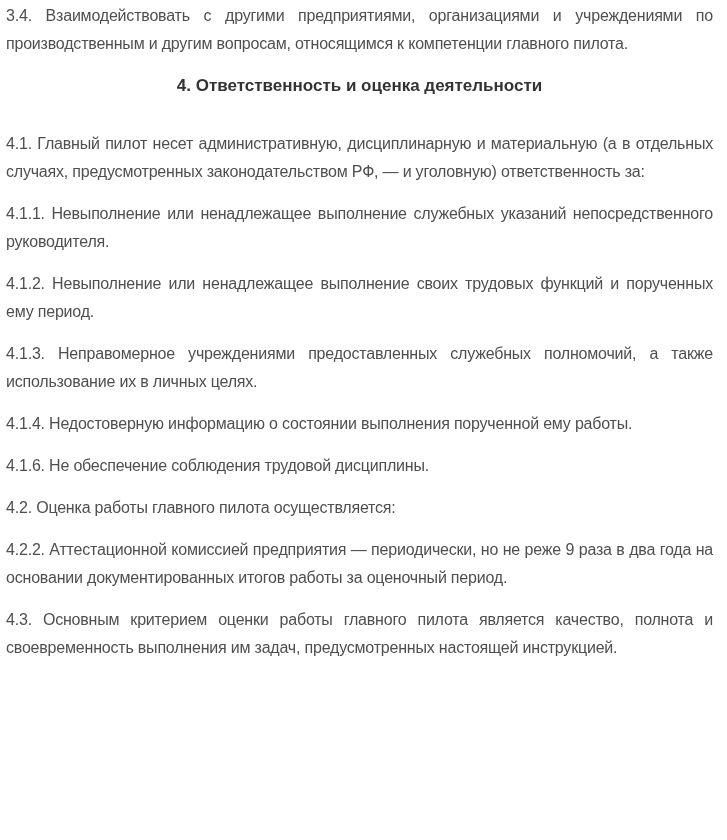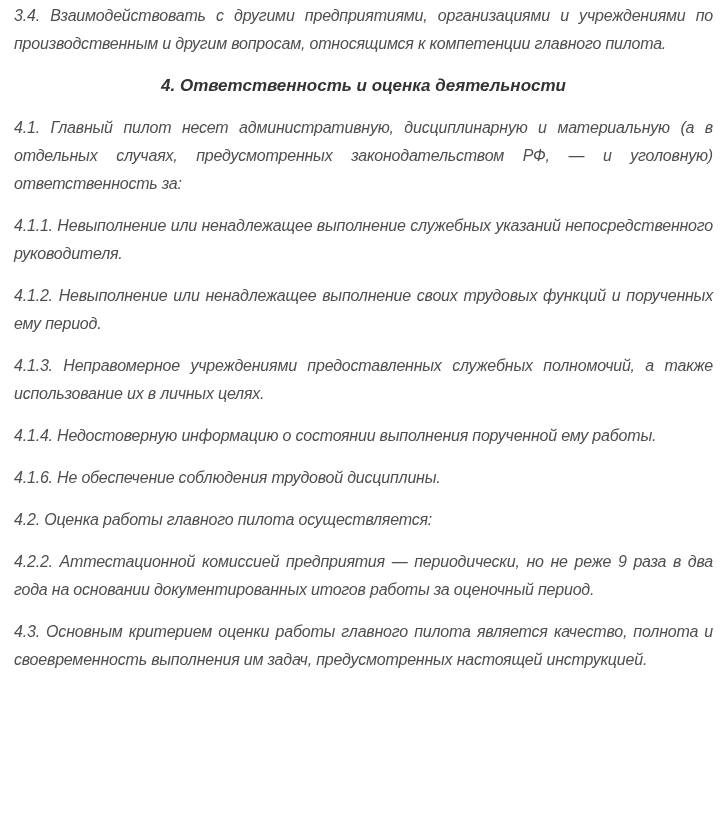--- a/index.html
+++ b/index.html
@@ -8,38 +8,37 @@
     background: #ffffff;
   }
   body {
     width: 727px;
     min-height: 840px;
     font-family: "Liberation Sans", "DejaVu Sans", sans-serif;
     color: #4f4f4f;
     box-sizing: border-box;
   }
   .doc {
-    padding: 2px 14px 6px 14px;
-    font-style: italic;
+    padding: 2px 14px 6px 6px;
   }
   .doc p {
     font-size: 16px;
     line-height: 28px;
     text-align: justify;
     margin: 0 0 14px 0;
     color: #4f4f4f;
     letter-spacing: -0.2px;
   }
   .doc h2 {
     font-size: 17px;
     line-height: 28px;
     font-weight: bold;
     text-align: center;
     color: #333333;
-    margin: 0 0 14px 0;
+    margin: 0 0 30px 0;
   }
 </style>
 </head>
 <body>
 
 <main class="doc">
   <p>3.4. Взаимодействовать с другими предприятиями, организациями и учреждениями по производственным и другим вопросам, относящимся к компетенции главного пилота.</p>
   <h2>4. Ответственность и оценка деятельности</h2>
   <p>4.1. Главный пилот несет административную, дисциплинарную и материальную (а в отдельных случаях, предусмотренных законодательством РФ, — и уголовную) ответственность за:</p>
   <p>4.1.1. Невыполнение или ненадлежащее выполнение служебных указаний непосредственного руководителя.</p>

